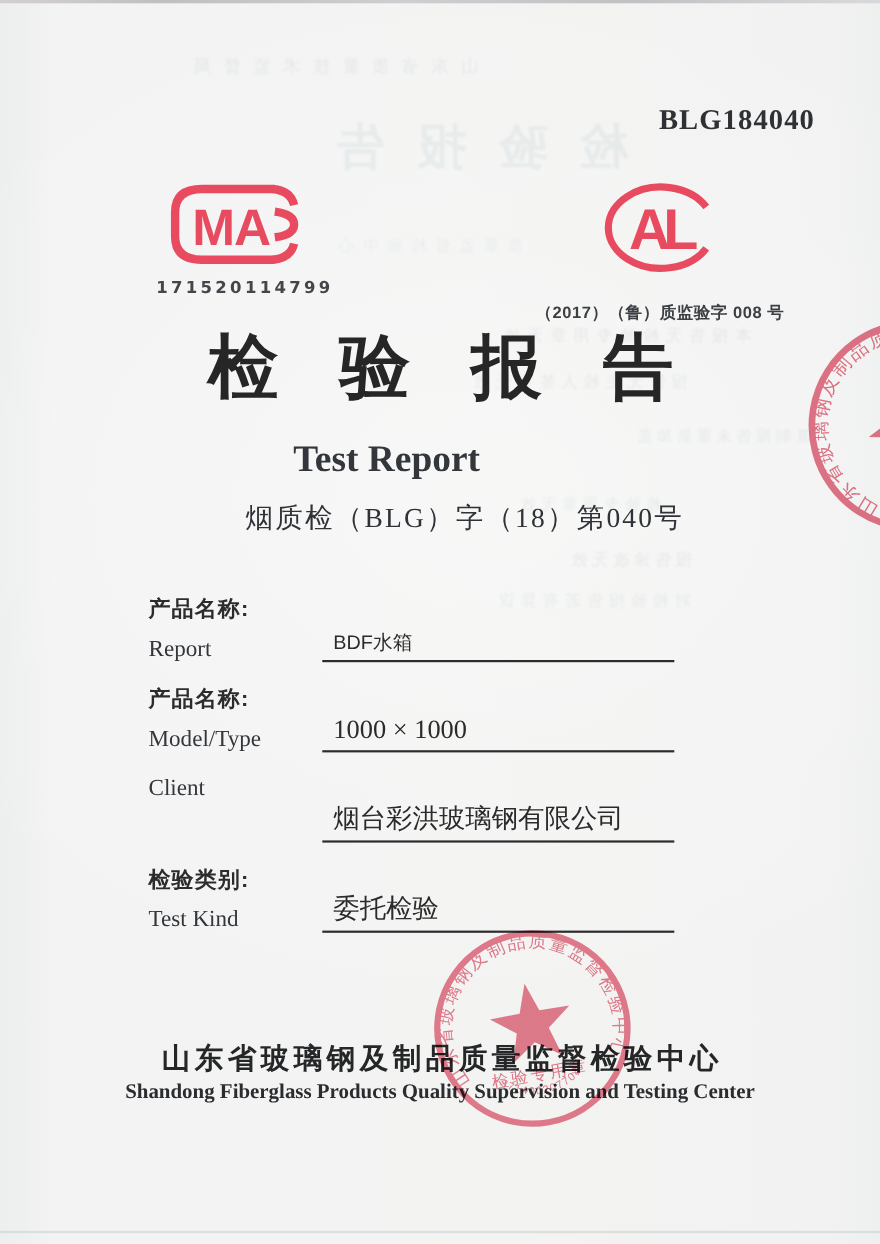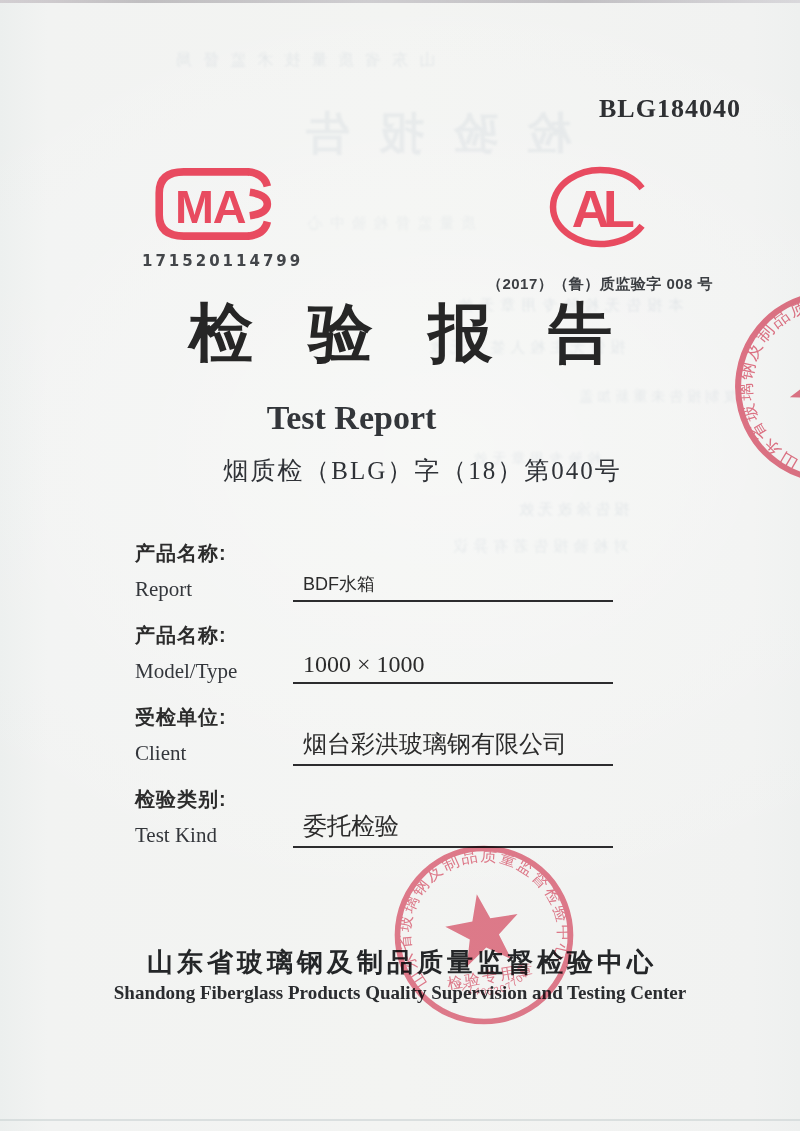--- a/index.html
+++ b/index.html
@@ -137,21 +137,20 @@
       <div class="labels">
         <div class="label-zh">产品名称:</div>
         <div class="label-en">Model/Type</div>
       </div>
       <div class="value-wrap">
         <span class="value">1000 × 1000</span>
       </div>
     </div>
     <div class="form-row">
       <div class="labels">
-        <div class="label-zh">受检单位:</div>
         <div class="label-en">Client</div>
       </div>
       <div class="value-wrap">
         <span class="value">烟台彩洪玻璃钢有限公司</span>
       </div>
     </div>
     <div class="form-row">
       <div class="labels">
         <div class="label-zh">检验类别:</div>
         <div class="label-en">Test Kind</div>

